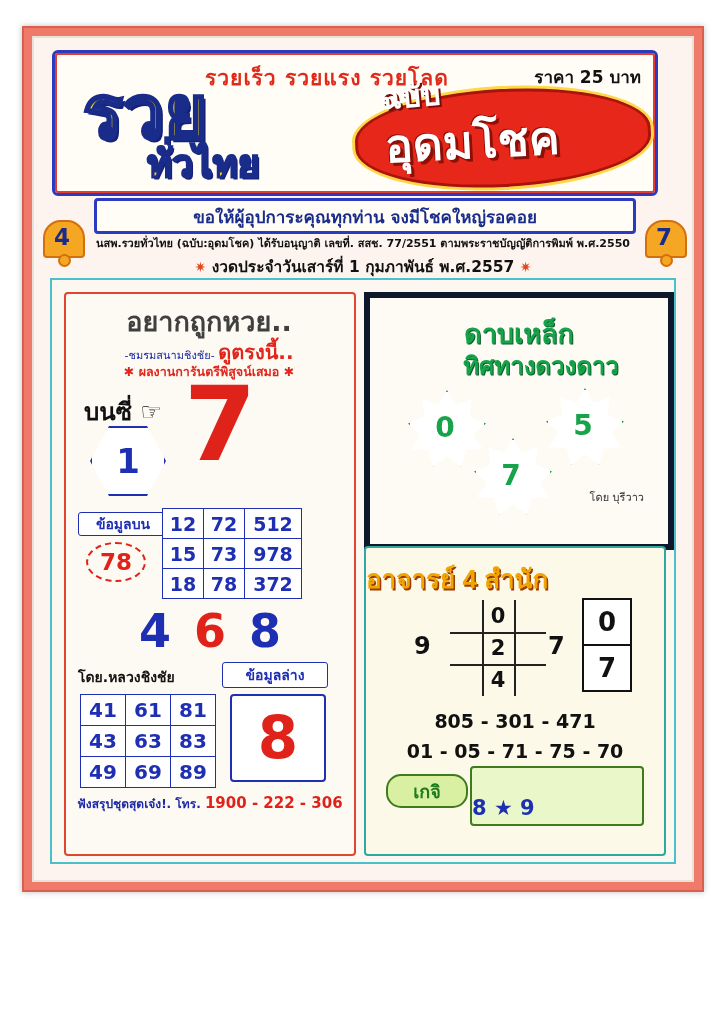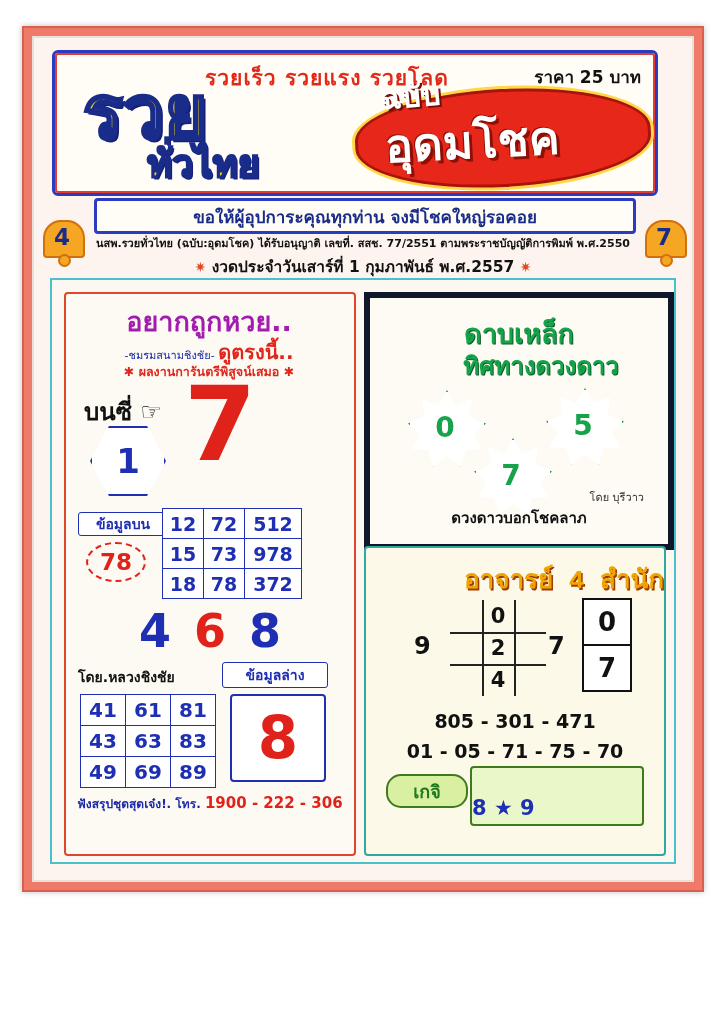--- a/index.html
+++ b/index.html
@@ -131,21 +131,21 @@
   
   .card{
     position:absolute;background:#fbf8f1;
   }
   .left-card{
     left:12px;top:12px;width:288px;height:560px;
     border:2px solid #e0452f;border-radius:4px;background:#fdfaf3;
   }
   .l-head{
     position:absolute;left:10px;top:6px;width:266px;text-align:center;
-    font-size:27px;font-weight:bold;color:#a21caf;
+    font-size:27px;font-weight:bold;color:#404040;
     font-family:"DejaVu Sans", sans-serif;
   }
   .l-sub1{
     position:absolute;left:8px;top:42px;width:270px;text-align:center;
     font-size:11px;color:#1b2aa8;font-family:"DejaVu Sans", sans-serif;
   }
   .l-sub1 b{color:#e0261c;font-size:20px;}
   .l-sub2{
     position:absolute;left:8px;top:68px;width:270px;text-align:center;
     font-size:12.5px;color:#e0261c;font-weight:bold;
@@ -278,23 +278,23 @@
     font-size:15px;font-weight:bold;color:#111;
     font-family:"DejaVu Sans", sans-serif;
   }
 
   
   .rb-card{
     position:absolute;left:312px;top:266px;width:298px;height:306px;
     border:2px solid #2fa8a0;border-radius:4px;background:#fdf9e8;
   }
   .rb-title{
-    position:absolute;left:0;top:10px;width:298px;text-align:right;
+    position:absolute;left:0;top:10px;width:298px;text-align:left;
     font-size:26px;font-weight:bold;color:#f0a500;
-    font-family:Liberation Mono, monospace;
+    font-family:Liberation Sans, sans-serif;
     text-shadow:1.5px 1.5px 0 #9c3a00;
   }
   .tic{
     position:absolute;left:84px;top:52px;width:96px;height:96px;
   }
   .tic .cell{
     position:absolute;width:32px;height:32px;text-align:center;
     line-height:32px;font-size:21px;font-weight:bold;color:#111;
     font-family:"DejaVu Sans", sans-serif;
   }
@@ -470,21 +470,20 @@
           <div class="star-burst sb2">
             <div class="sb"></div>
             <span>5</span>
           </div>
           <div class="star-burst sb3">
             <div class="sb"></div>
             <span>7</span>
           </div>
 
           <div class="rt-sign">โดย บุรีวาว</div>
-          <div class="rt-foot">ดวงดาวบอกโชคลาภ</div>
         </div>
 
         <div class="rb-card">
           <div class="rb-title">อาจารย์ 4 สำนัก</div>
 
           <div class="side-left">9</div>
           <div class="side-right">7</div>
 
           <div class="tic">
             <div class="vline" style="left:32px;"></div>

